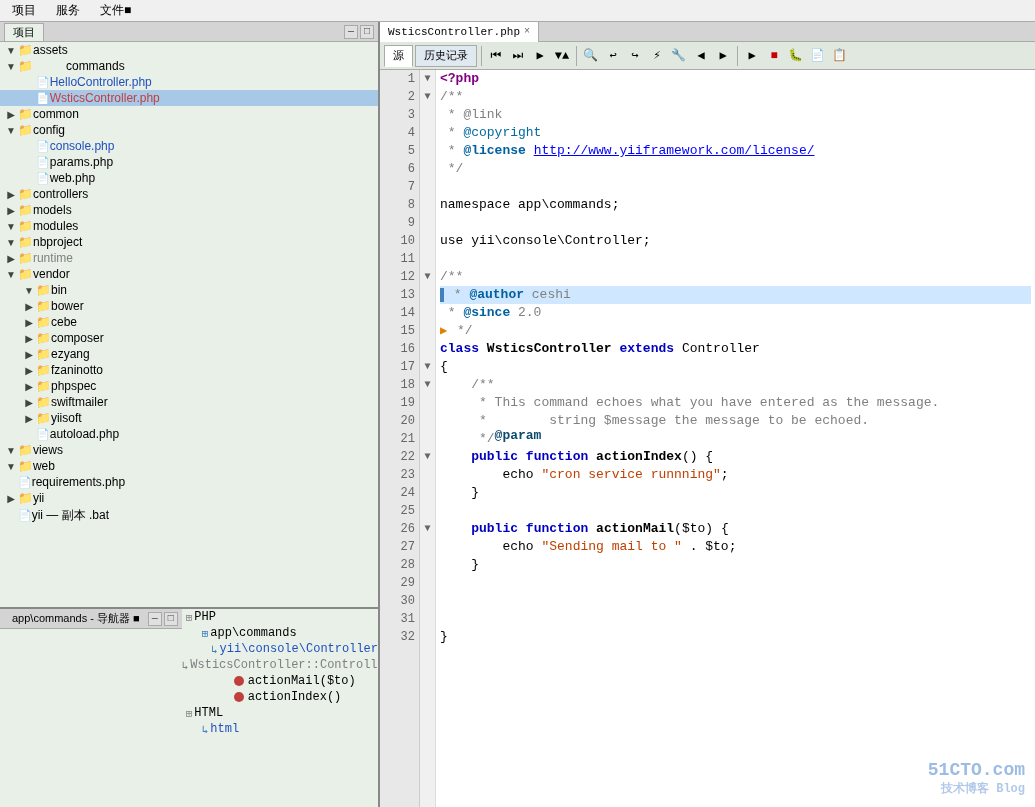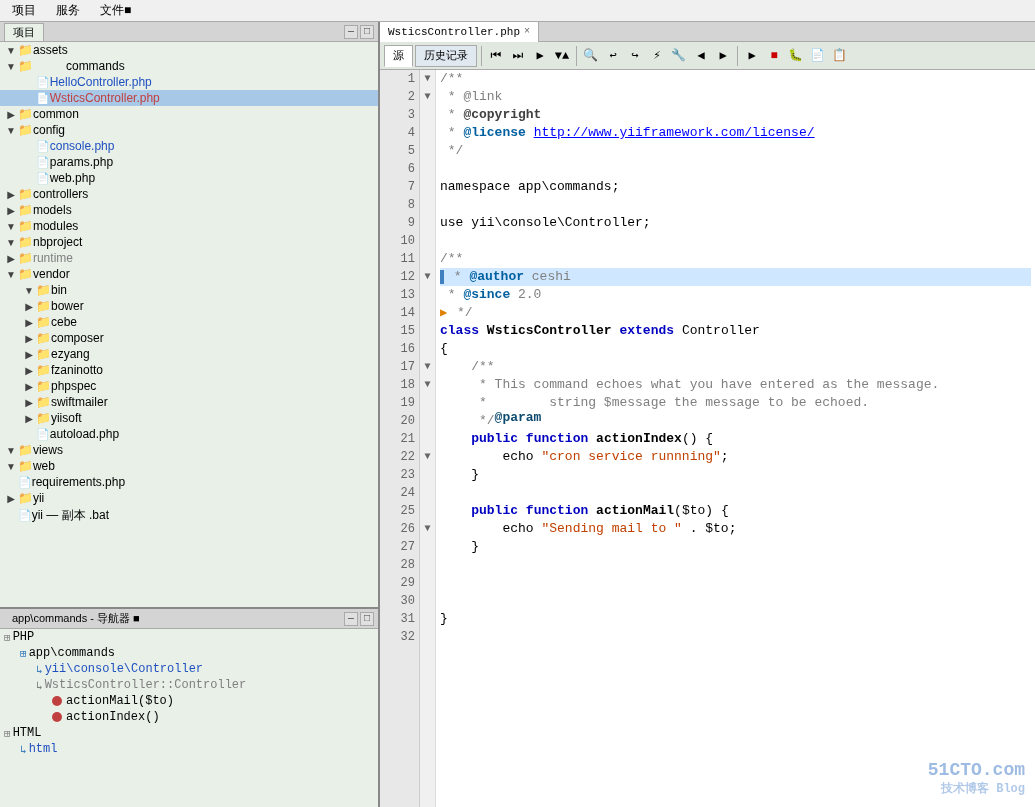--- a/index.html
+++ b/index.html
@@ -22,21 +22,21 @@
     .tree-scroll { flex: 1; overflow-y: auto; overflow-x: hidden; background: #e8f0e8; }
     .tree-scroll::-webkit-scrollbar { width: 14px; }
     .tree-scroll::-webkit-scrollbar-track { background: #e0e0e0; }
     .tree-scroll::-webkit-scrollbar-thumb { background: #aaa; border: 1px solid #888; }
 
     
     .tree-item { display: flex; align-items: center; padding: 1px 0; cursor: pointer; white-space: nowrap; font-family: 'SimSun', 'Arial', sans-serif; font-size: 12px; }
     .tree-item.highlighted { background: #a8c8e8; }
 
     
-    .bottom-left { height: 200px; background: #e8f0e8; border-top: 2px solid #888; display: flex; flex-direction: column; }
+    .bottom-left { height: 200px; background: #e8f0e8; border-top: 2px solid #888; display: flex; flex-direction: row; }
     .bottom-tab-bar { display: flex; background: #d4d4d4; border-bottom: 1px solid #aaa; height: 20px; align-items: center; padding: 0 4px; justify-content: space-between; }
     .bottom-tab-title { font-size: 11px; font-family: 'SimSun', sans-serif; padding: 1px 8px; }
     .bottom-panel-content { flex: 1; overflow: auto; background: #e8f0e8; }
 
     
     .right-panel { flex: 1; display: flex; flex-direction: column; background: #fff; }
 
     
     .editor-tab-bar { display: flex; background: #d4d4d4; border-bottom: 1px solid #aaa; height: 20px; align-items: center; }
     .editor-tab { display: flex; align-items: center; padding: 1px 8px; font-size: 11px; cursor: pointer; background: #c8c8c8; border-right: 1px solid #aaa; height: 20px; gap: 4px; }
@@ -435,23 +435,24 @@
           <div class="fold-marker"></div>
           <div class="fold-marker">▼</div>
           <div class="fold-marker"></div>
           <div class="fold-marker"></div>
           <div class="fold-marker"></div>
           <div class="fold-marker"></div>
           <div class="fold-marker"></div>
           <div class="fold-marker"></div>
         </div>
         <div class="code-lines">
+          <div class="code-line"><span style="color: rgb(128, 0, 128); font-weight: bold;">&lt;?php</span></div>
           <div class="code-line"><span style="color: rgb(128, 128, 128);">/**</span></div>
           <div class="code-line"><span style="color: rgb(128, 128, 128);"> * @link </span></div>
-          <div class="code-line"><span style="color: rgb(128, 128, 128);"> * </span><span style="color: #404040; font-weight: bold;">@copyright</span></div>
+          <div class="code-line"><span style="color: rgb(128, 128, 128);"> * </span><span style="color: #0369a1; font-weight: normal;">@copyright</span></div>
           <div class="code-line"><span style="color: rgb(128, 128, 128);"> * </span><span style="color: rgb(0, 96, 160); font-weight: bold;">@license</span><span style="color: rgb(128, 128, 128);"> </span><span style="color: rgb(0, 0, 255); text-decoration: underline;">http://www.yiiframework.com/license/</span></div>
           <div class="code-line"><span style="color: rgb(128, 128, 128);"> */</span></div>
           <div class="code-line"></div>
           <div class="code-line"><span style="color: rgb(0, 0, 0);">namespace app\commands;</span></div>
           <div class="code-line"></div>
           <div class="code-line"><span style="color: rgb(0, 0, 0);">use yii\console\Controller;</span></div>
           <div class="code-line"></div>
           <div class="code-line"><span style="color: rgb(128, 128, 128);">/**</span></div>
           <div class="code-line highlighted"><span style="display: inline-block; width: 4px; height: 14px; background: rgb(64, 128, 192); margin-right: 2px; vertical-align: middle;"></span><span style="color: rgb(128, 128, 128);"> * </span><span style="color: rgb(0, 96, 160); font-weight: bold;">@author</span><span style="color: rgb(128, 128, 128);"> ceshi</span></div>
           <div class="code-line"><span style="color: rgb(128, 128, 128);"> * </span><span style="color: rgb(0, 96, 160); font-weight: bold;">@since</span><span style="color: rgb(128, 128, 128);"> 2.0</span></div>

